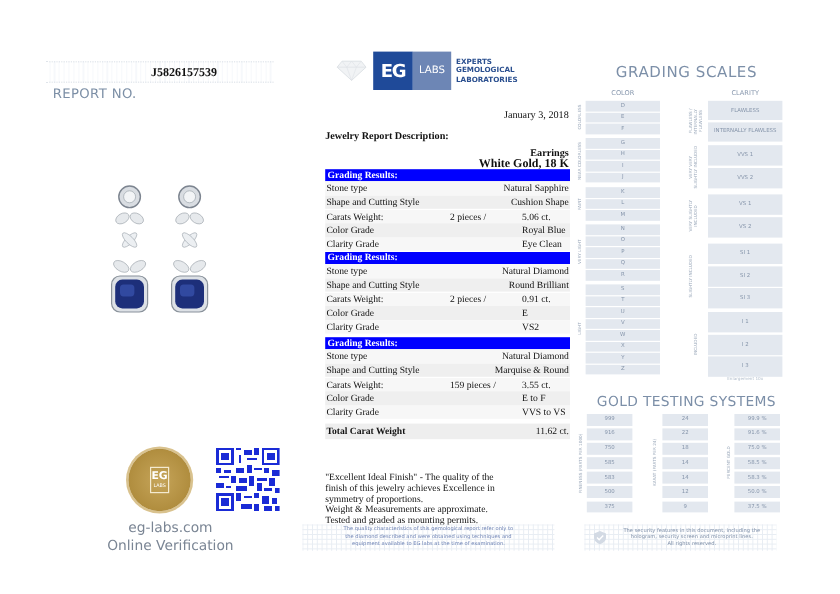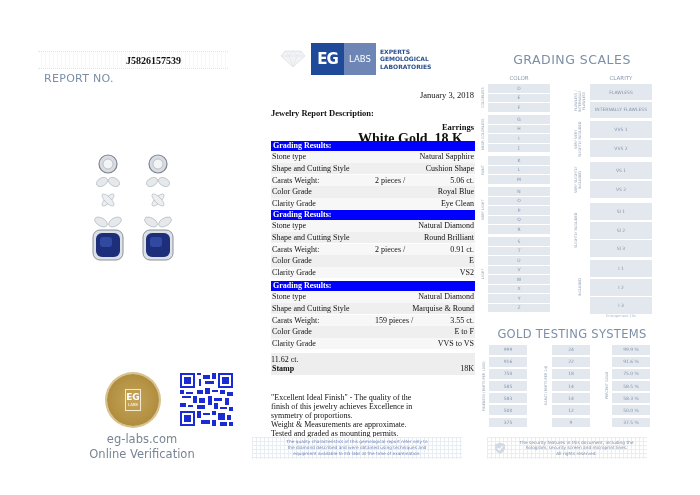--- a/index.html
+++ b/index.html
@@ -23,30 +23,30 @@
   
   .logo { left: 280px; top: 43px; height: 32px; display: flex; align-items: center; }
   .diamond { width: 26px; height: 18px; margin-right: 5px; }
   .logo-eg { width: 33px; height: 32px; background: #1f4a99; color: #fff; font-family: "DejaVu Sans", sans-serif; font-weight: bold; font-size: 15px; display: flex; align-items: center; justify-content: center; letter-spacing: -1px; }
   .logo-labs { width: 32px; height: 32px; background: #6d86b5; color: #fff; font-family: "DejaVu Sans", sans-serif; font-size: 8.5px; display: flex; align-items: center; justify-content: center; }
   .logo-text { margin-left: 4px; font-family: "DejaVu Sans", sans-serif; font-weight: bold; font-size: 6px; line-height: 7.5px; color: #2a4f8f; }
 
   .date { left: 380px; top: 90px; width: 94px; text-align: right; font-size: 8.5px; }
   .desc-title { left: 271px; top: 108px; font-size: 8.5px; font-weight: bold; text-align: center; }
   .item-type { left: 380px; top: 122px; width: 94px; text-align: right; font-size: 8.5px; font-weight: bold; }
-  .metal { left: 319px; top: 131px; width: 144px; text-align: right; font-size: 14px; font-weight: bold; }
+  .metal { left: 330px; top: 131px; width: 144px; text-align: right; font-size: 10px; font-weight: bold; }
 
   .grading { left: 271px; width: 204px; }
   .g-head { height: 10px; background: #0000ff; color: #fff; font-weight: bold; font-size: 8px; line-height: 10px; padding-left: 2px; }
   .g-row { height: 11.4px; display: flex; font-size: 8px; line-height: 11.4px; margin-top: 0.3px; }
   .g-row:nth-child(even) { background: #efefef; }
   .g-row:nth-child(odd) { background: #f7f7f7; }
   .g-row .k { flex: 1; padding-left: 1px; }
   .g-row .pcs { width: 60px; padding-right: 8px; }
-  .g-row .v { text-align: right; padding-right: 1px; min-width: 40px; }
+  .g-row .v { padding-right: 1px; min-width: 40px; }
 
   .totals { left: 271px; top: 353px; width: 204px; background: #eeeeee; font-size: 8px; line-height: 9px; padding: 2px 0; }
   .totals .tr { display: flex; }
   .totals .tr .k { flex: 1; font-weight: bold; padding-left: 1px; }
   .totals .tr .v { text-align: right; padding-right: 1px; }
 
   .finish { left: 271px; top: 393px; width: 150px; font-size: 8px; line-height: 9px; }
   .disclaimer { left: 252px; top: 437px; width: 210px; height: 22px; text-align: center; font-family: "DejaVu Sans", sans-serif; font-size: 4.3px; line-height: 5.8px; color: #6e83b5; padding-top: 2px;
     background-image: linear-gradient(#e8edf3 1px, transparent 1px), linear-gradient(90deg, #e8edf3 1px, transparent 1px); background-size: 4px 4px; }
 
@@ -267,25 +267,22 @@
       </div>
     <div class="g-row">
         <span class="k">Clarity Grade</span>
         <span class="v">VVS to VS</span>
       </div>
   </div>
 </div>
 
 <div class="abs totals">
   <div class="tr">
+      <span class="k">Total Carat Weight</span>
       <span class="v">11.62  ct.</span>
-    </div>
-  <div class="tr">
-      <span class="k">Stamp</span>
-      <span class="v">18K</span>
     </div>
 </div>
 
 <div class="abs finish">
   <div>"Excellent Ideal Finish" - The quality of the</div>
   <div>finish of this jewelry achieves Excellence in</div>
   <div>symmetry of proportions.</div>
   <div>Weight &amp; Measurements are approximate.</div>
   <div>Tested and graded as mounting permits.</div>
 </div>

